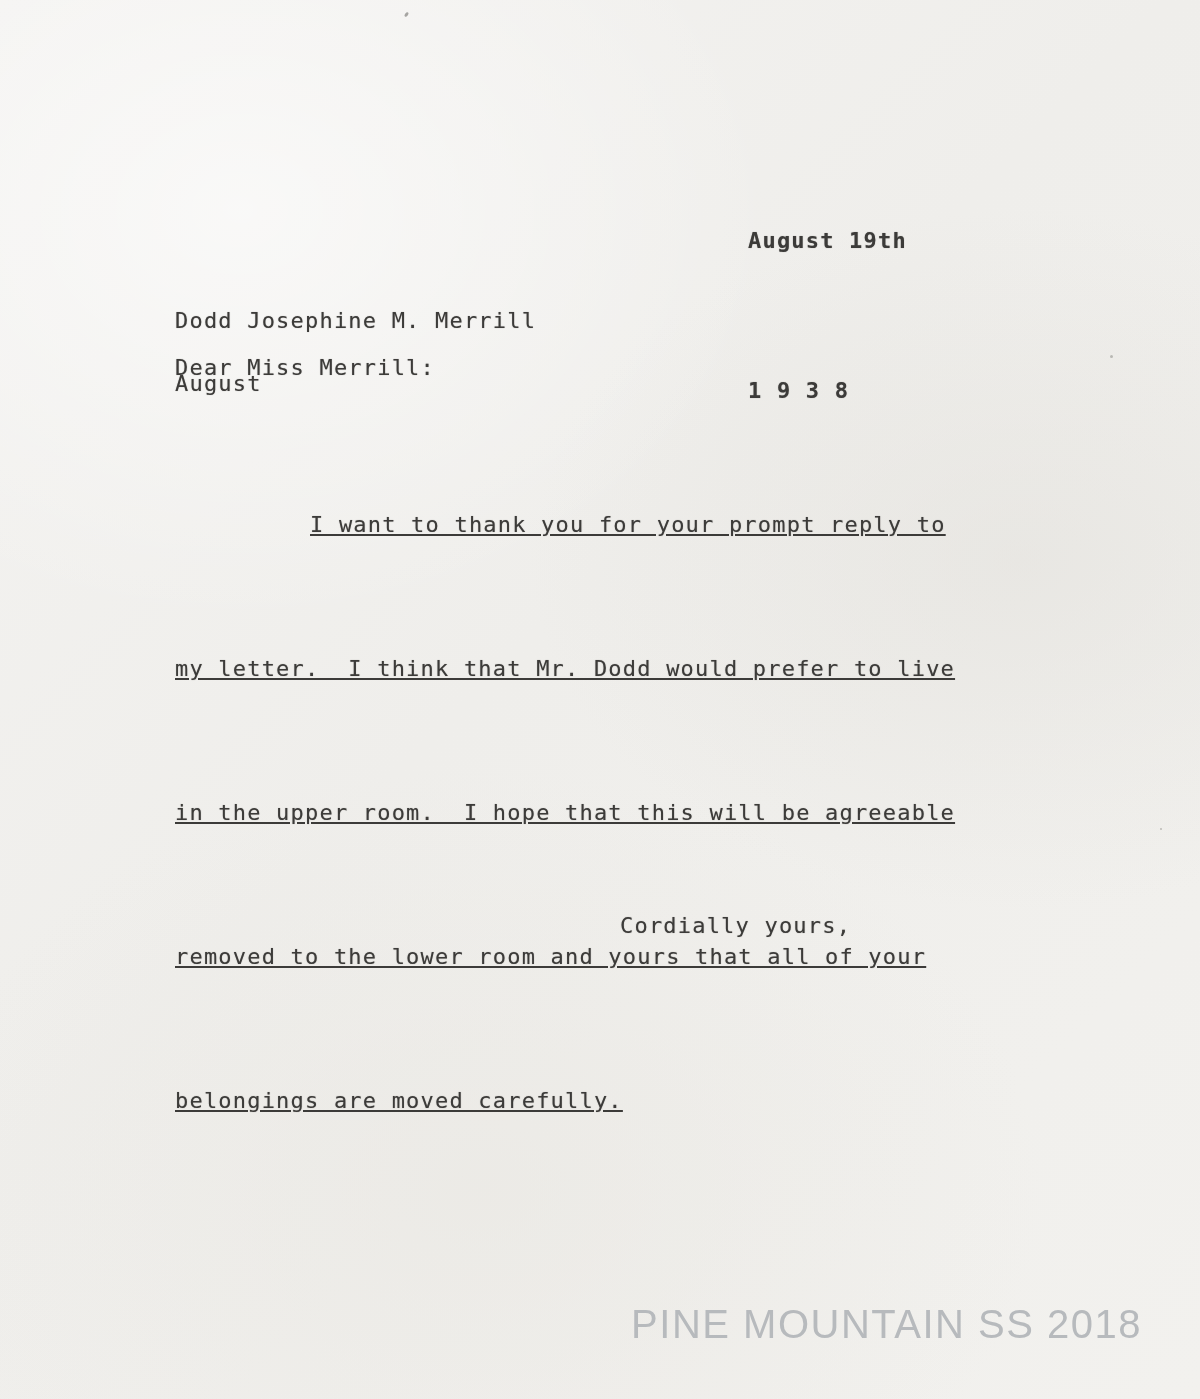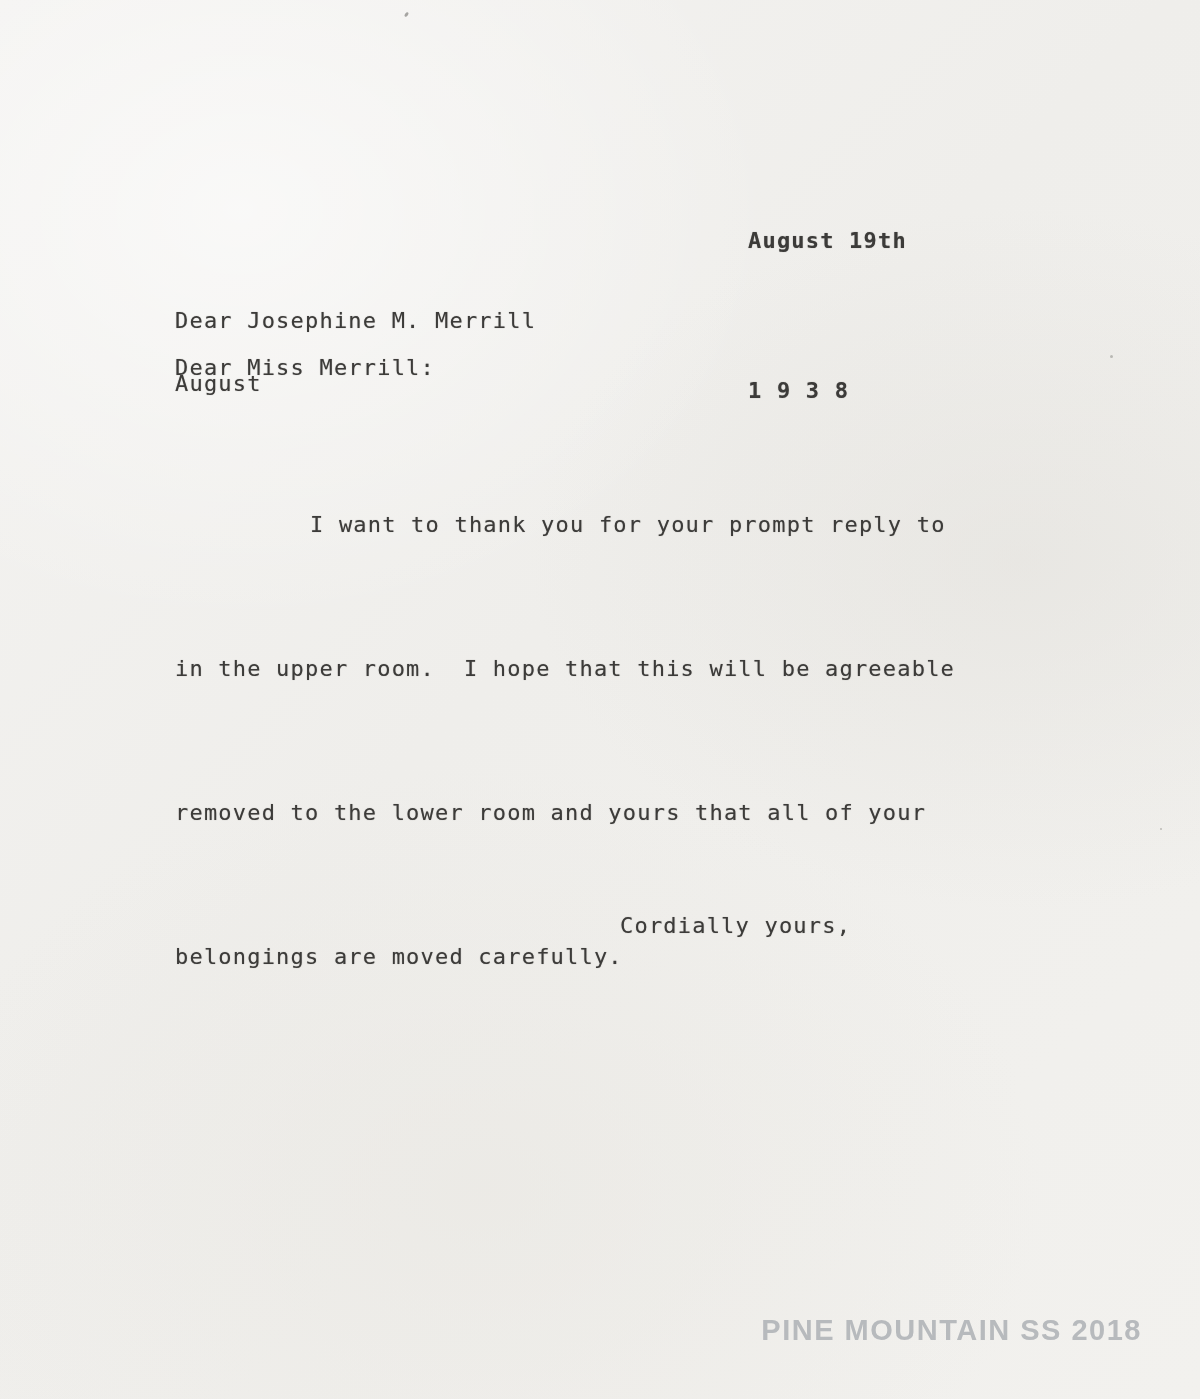--- a/index.html
+++ b/index.html
@@ -43,36 +43,36 @@
   .salutation {
     left: 175px;
     top: 355px;
   }
   .body-block {
     left: 175px;
     top: 405px;
     width: 820px;
     line-height: 48px;
   }
-  .body-block .line { white-space: pre-wrap; }
+  .body-block .line { white-space: pre-wrap; text-decoration: underline; }
   .body-block .indent { padding-left: 135px; }
   .para-gap { height: 0px; }
   .closing {
     left: 620px;
     top: 913px;
   }
   .watermark {
     position: absolute;
     right: 58px;
     bottom: 52px;
     font-family: "Liberation Sans", sans-serif;
-    font-size: 29px;
+    font-size: 40px;
     letter-spacing: 1.5px;
     color: #b7babd;
-    font-weight: 700;
+    font-weight: 400;
   }
   
   .speck {
     position: absolute;
     border-radius: 50%;
     background: rgba(90,88,84,0.35);
   }
   .speck.s1 { width: 3px; height: 3px; left: 1110px; top: 355px; }
   .speck.s2 { width: 2px; height: 2px; left: 1160px; top: 828px; }
   .speck.s3 { width: 3px; height: 5px; left: 405px; top: 12px; transform: rotate(40deg); background: rgba(70,68,64,0.45); }
@@ -81,28 +81,29 @@
 <body>
 
 <div class="page">
 
   <div class="type date-block">
     <div>August 19th</div>
     <div>1 9 3 8</div>
   </div>
 
   <div class="type address-block">
-    <div>Dear Josephine M. Merrill</div>
+    <div>Dodd Josephine M. Merrill</div>
     <div>August</div>
   </div>
 
   <div class="type salutation">Dear Miss Merrill:</div>
 
   <div class="type body-block">
     <div class="line indent">I want to thank you for your prompt reply to</div>
+    <div class="line">my letter.  I think that Mr. Dodd would prefer to live</div>
     <div class="line">in the upper room.  I hope that this will be agreeable</div>
     <div class="line">removed to the lower room and yours that all of your</div>
     <div class="line">belongings are moved carefully.</div>
     <div class="para-gap"></div>
     
     
     
     <div class="para-gap"></div>
     
   </div>

